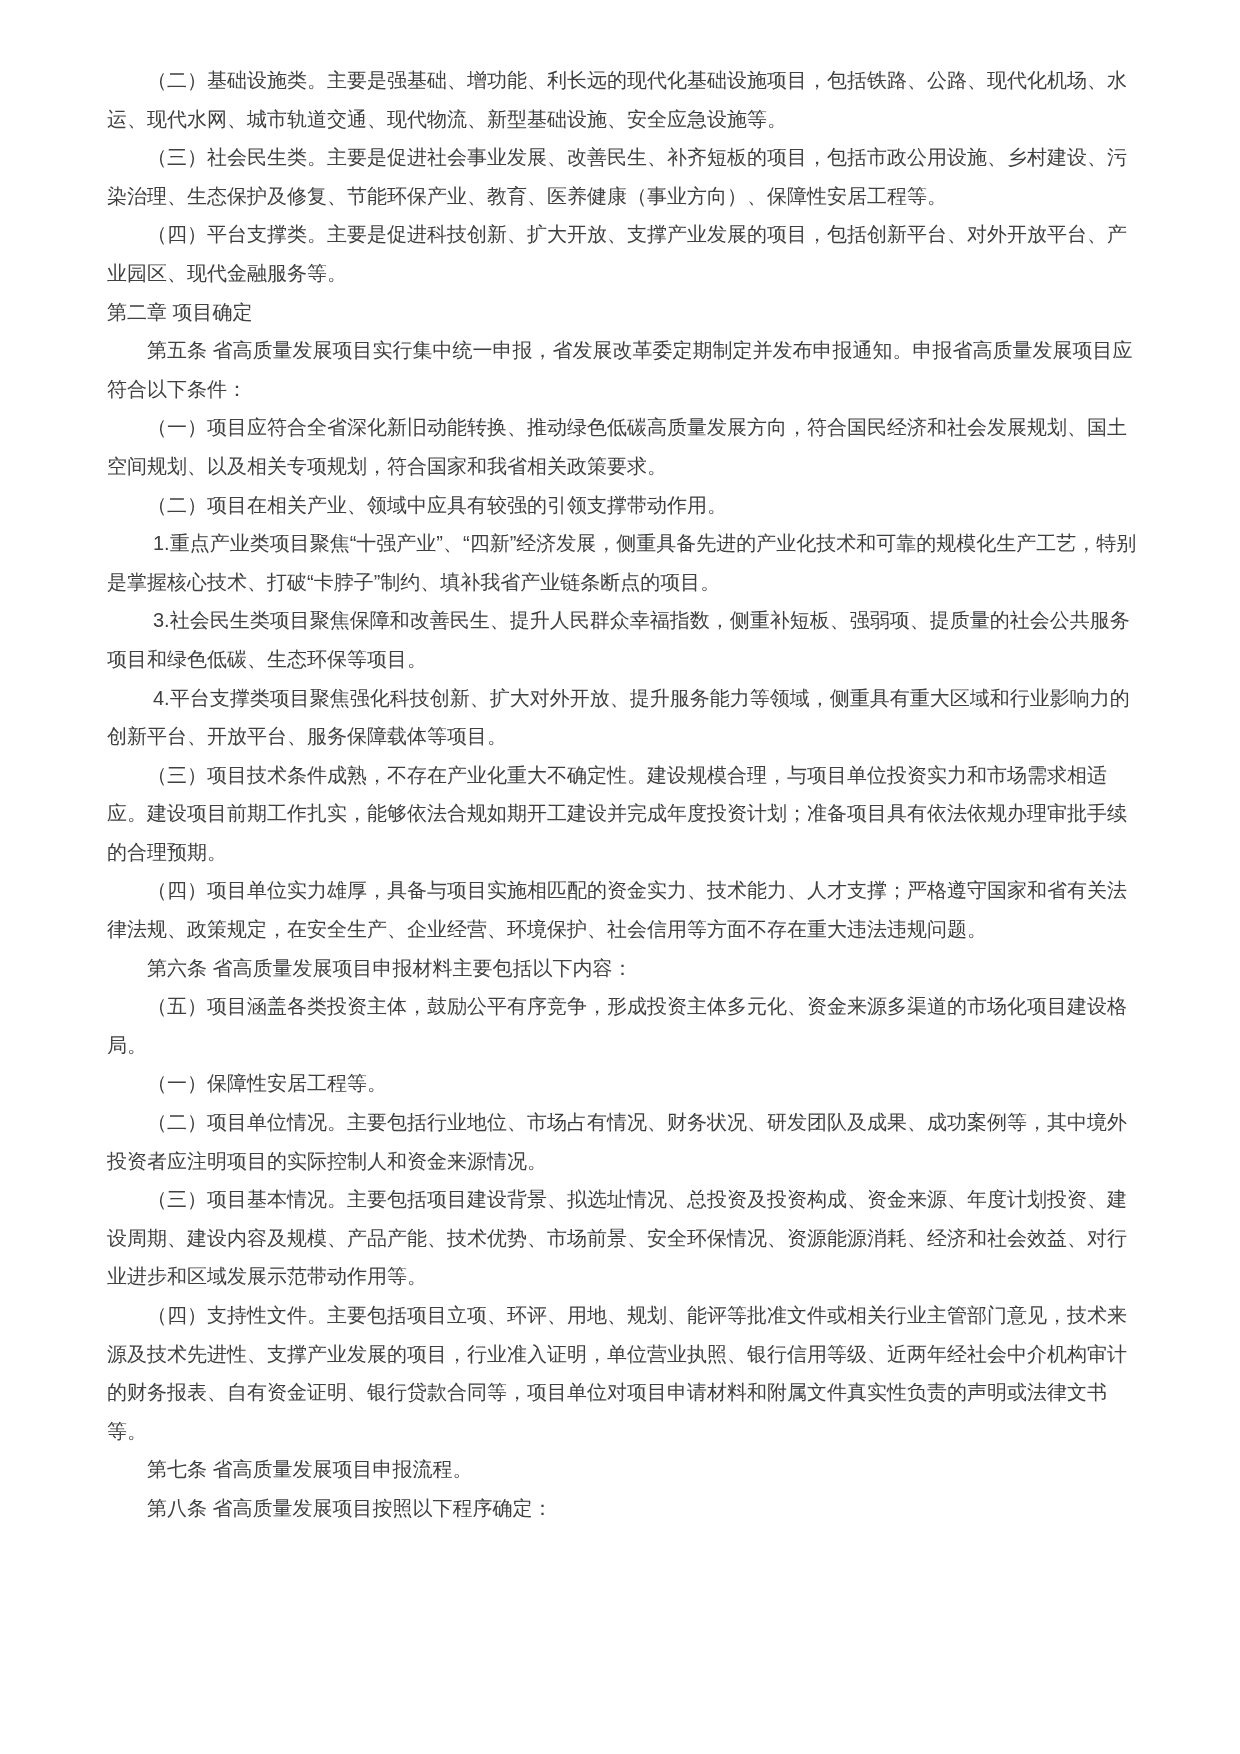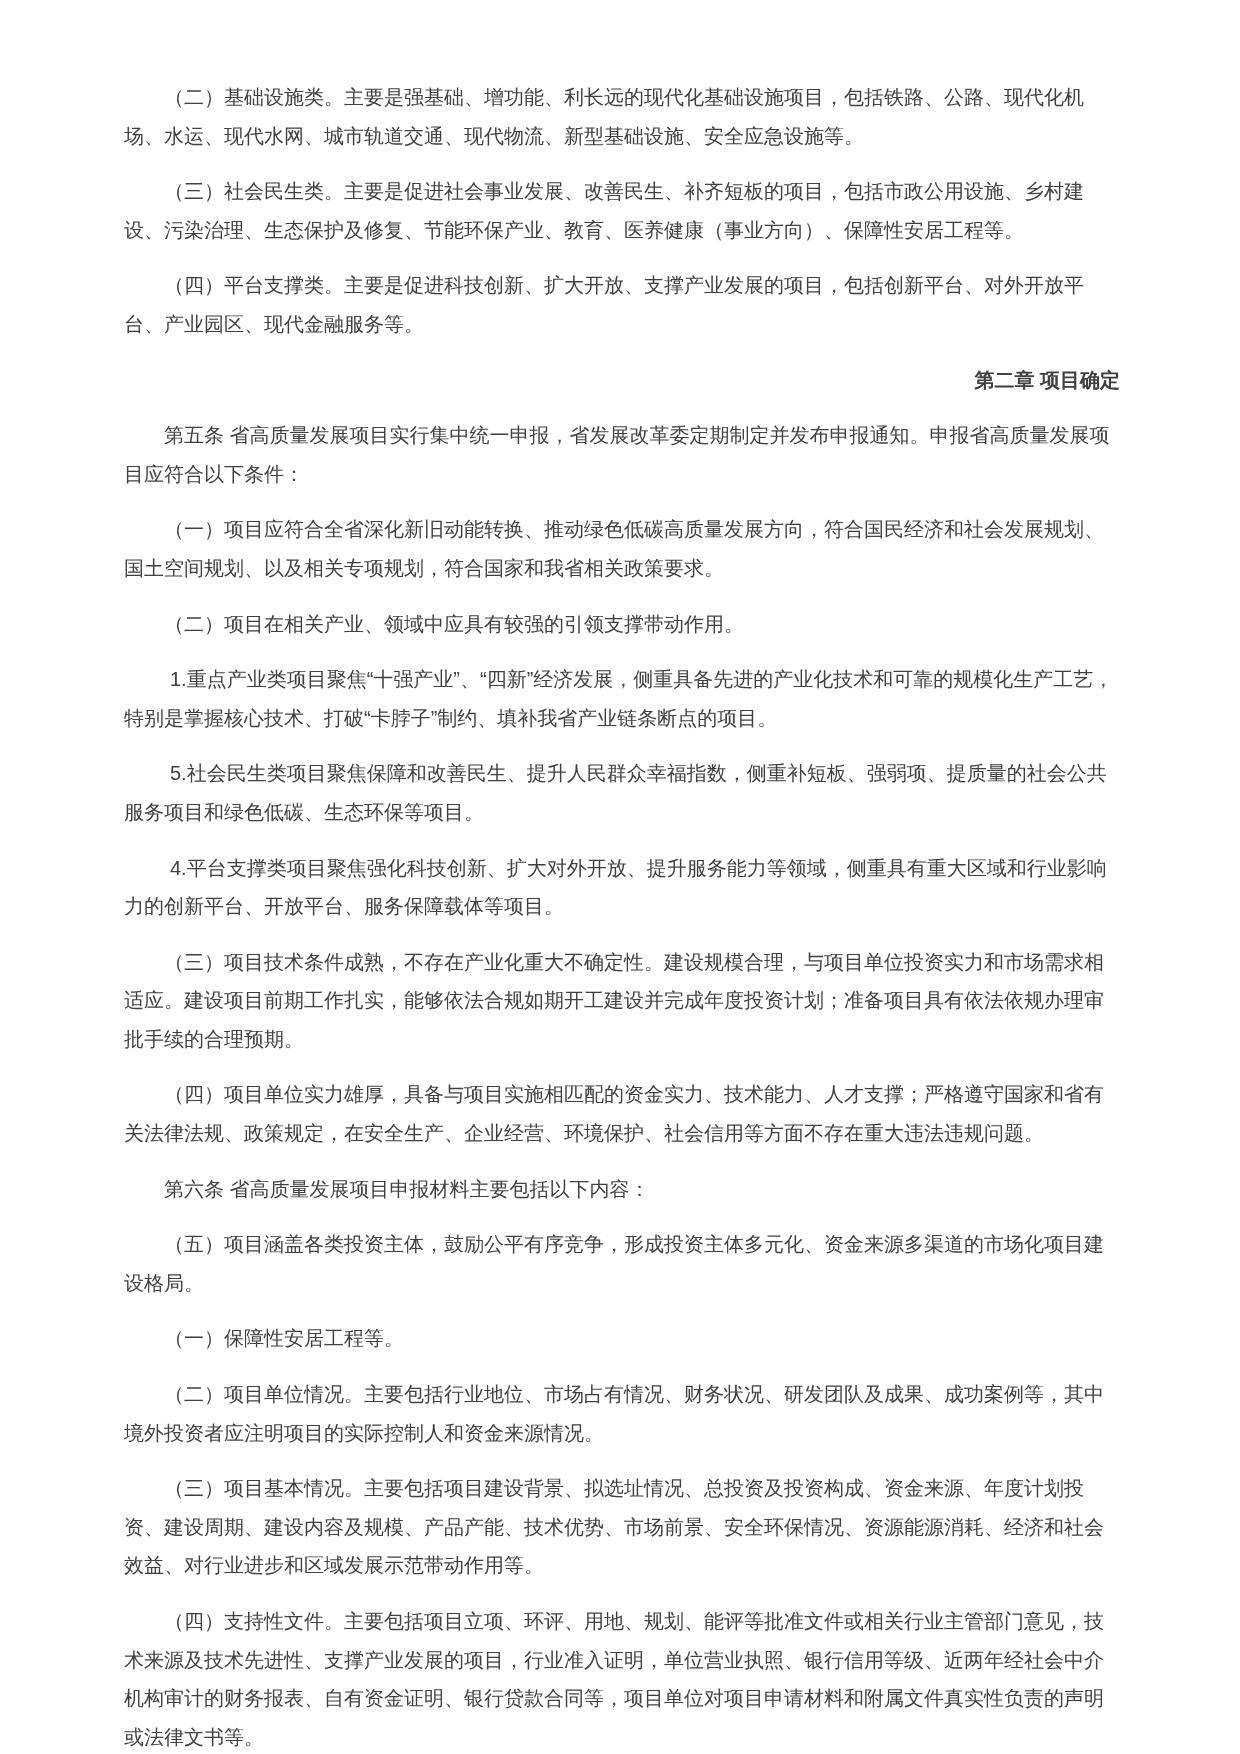--- a/index.html
+++ b/index.html
@@ -24,43 +24,43 @@
     position: absolute;
     left: 107px;
     top: 61px;
     width: 1030px;
     color: var(--fg);
     font-size: 20px;
     line-height: 38.6px;
     text-align: left;
     letter-spacing: 0;
   }
-  .content p { margin: 17px; padding: 0; }
+  .content p { margin: 0; padding: 0; }
   p.body-para { text-indent: 2em; }
   p.body-para.numbered { text-indent: 2.3em; }
   p.chapter-head {
-    text-align: right;
+    text-align: left;
     text-indent: 0;
-    font-weight: 700;
+    font-weight: 400;
   }
 </style>
 </head>
 <body>
 
 <div class="page">
   <main class="content" id="doc-content">
       <p class="body-para">（二）基础设施类。主要是强基础、增功能、利长远的现代化基础设施项目，包括铁路、公路、现代化机场、水运、现代水网、城市轨道交通、现代物流、新型基础设施、安全应急设施等。</p>
       <p class="body-para">（三）社会民生类。主要是促进社会事业发展、改善民生、补齐短板的项目，包括市政公用设施、乡村建设、污染治理、生态保护及修复、节能环保产业、教育、医养健康（事业方向）、保障性安居工程等。</p>
       <p class="body-para">（四）平台支撑类。主要是促进科技创新、扩大开放、支撑产业发展的项目，包括创新平台、对外开放平台、产业园区、现代金融服务等。</p>
       <p class="chapter-head">第二章 项目确定</p>
       <p class="body-para">第五条 省高质量发展项目实行集中统一申报，省发展改革委定期制定并发布申报通知。申报省高质量发展项目应符合以下条件：</p>
       <p class="body-para">（一）项目应符合全省深化新旧动能转换、推动绿色低碳高质量发展方向，符合国民经济和社会发展规划、国土空间规划、以及相关专项规划，符合国家和我省相关政策要求。</p>
       <p class="body-para">（二）项目在相关产业、领域中应具有较强的引领支撑带动作用。</p>
       <p class="body-para numbered">1.重点产业类项目聚焦“十强产业”、“四新”经济发展，侧重具备先进的产业化技术和可靠的规模化生产工艺，特别是掌握核心技术、打破“卡脖子”制约、填补我省产业链条断点的项目。</p>
-      <p class="body-para numbered">5.社会民生类项目聚焦保障和改善民生、提升人民群众幸福指数，侧重补短板、强弱项、提质量的社会公共服务项目和绿色低碳、生态环保等项目。</p>
+      <p class="body-para numbered">3.社会民生类项目聚焦保障和改善民生、提升人民群众幸福指数，侧重补短板、强弱项、提质量的社会公共服务项目和绿色低碳、生态环保等项目。</p>
       <p class="body-para numbered">4.平台支撑类项目聚焦强化科技创新、扩大对外开放、提升服务能力等领域，侧重具有重大区域和行业影响力的创新平台、开放平台、服务保障载体等项目。</p>
       <p class="body-para">（三）项目技术条件成熟，不存在产业化重大不确定性。建设规模合理，与项目单位投资实力和市场需求相适应。建设项目前期工作扎实，能够依法合规如期开工建设并完成年度投资计划；准备项目具有依法依规办理审批手续的合理预期。</p>
       <p class="body-para">（四）项目单位实力雄厚，具备与项目实施相匹配的资金实力、技术能力、人才支撑；严格遵守国家和省有关法律法规、政策规定，在安全生产、企业经营、环境保护、社会信用等方面不存在重大违法违规问题。</p>
       <p class="body-para">第六条 省高质量发展项目申报材料主要包括以下内容：</p>
       <p class="body-para">（五）项目涵盖各类投资主体，鼓励公平有序竞争，形成投资主体多元化、资金来源多渠道的市场化项目建设格局。</p>
       <p class="body-para">（一）保障性安居工程等。</p>
       <p class="body-para">（二）项目单位情况。主要包括行业地位、市场占有情况、财务状况、研发团队及成果、成功案例等，其中境外投资者应注明项目的实际控制人和资金来源情况。</p>
       <p class="body-para">（三）项目基本情况。主要包括项目建设背景、拟选址情况、总投资及投资构成、资金来源、年度计划投资、建设周期、建设内容及规模、产品产能、技术优势、市场前景、安全环保情况、资源能源消耗、经济和社会效益、对行业进步和区域发展示范带动作用等。</p>
       <p class="body-para">（四）支持性文件。主要包括项目立项、环评、用地、规划、能评等批准文件或相关行业主管部门意见，技术来源及技术先进性、支撑产业发展的项目，行业准入证明，单位营业执照、银行信用等级、近两年经社会中介机构审计的财务报表、自有资金证明、银行贷款合同等，项目单位对项目申请材料和附属文件真实性负责的声明或法律文书等。</p>
       <p class="body-para">第七条 省高质量发展项目申报流程。</p>

